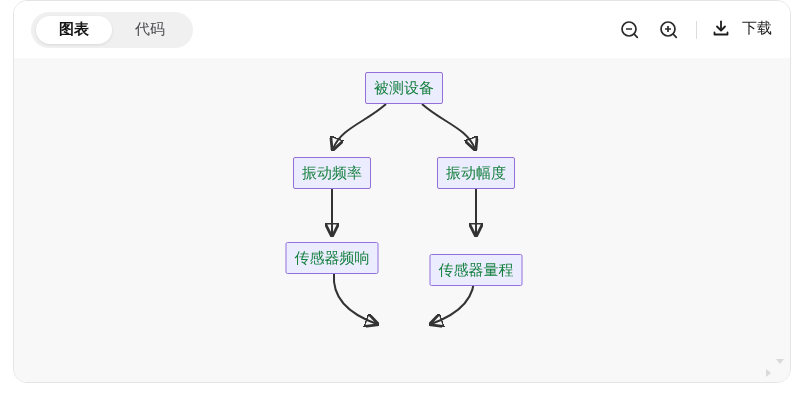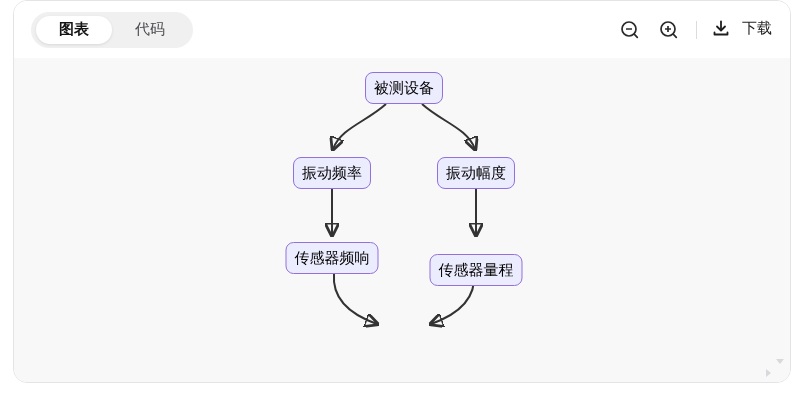--- a/index.html
+++ b/index.html
@@ -28,21 +28,21 @@
   .download-btn { display:flex; align-items:flex-start; gap:12px; cursor:pointer;
     background:none; border:none; font-size:15px; color:#1d1d1f;
     font-family:"Liberation Sans","DejaVu Sans",sans-serif; }
 
   
   .diagram { position:relative; width:100%; height:325px; background:#f8f8f9; }
   .edges { position:absolute; left:0; top:0; width:776px; height:325px; }
   .edges path { stroke:#333333; stroke-width:2; fill:none; }
 
   .node { position:absolute; transform:translate(-50%,-50%); background:#ECECFF;
-    border:1px solid #9370DB; border-radius:8px; color:#000000; font-size:15px;
+    border:1px solid #9370DB; border-radius:2px; color:#15803d; font-size:15px;
     padding:6px 8px; white-space:nowrap; line-height:1.2; }
 
   .corner-hints { position:absolute; right:6px; bottom:6px; width:18px; height:18px;
     color:#d9d9dc; }
   .corner-hints .tri { position:absolute; width:0; height:0; }
   .tri-down { right:0; top:0; border-left:4px solid transparent;
     border-right:4px solid transparent; border-top:5px solid #d9d9dc; }
   .tri-right { left:0; bottom:0; border-top:4px solid transparent;
     border-bottom:4px solid transparent; border-left:5px solid #d9d9dc; }
 </style>

